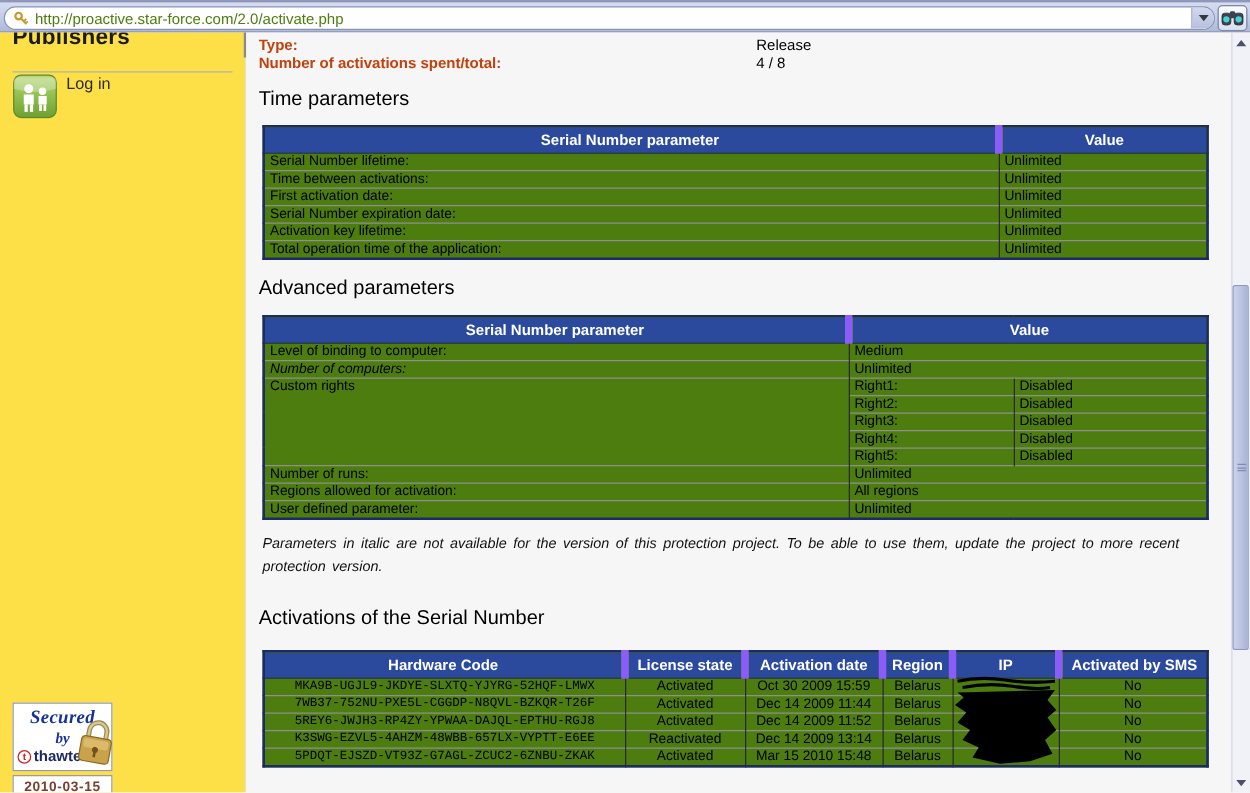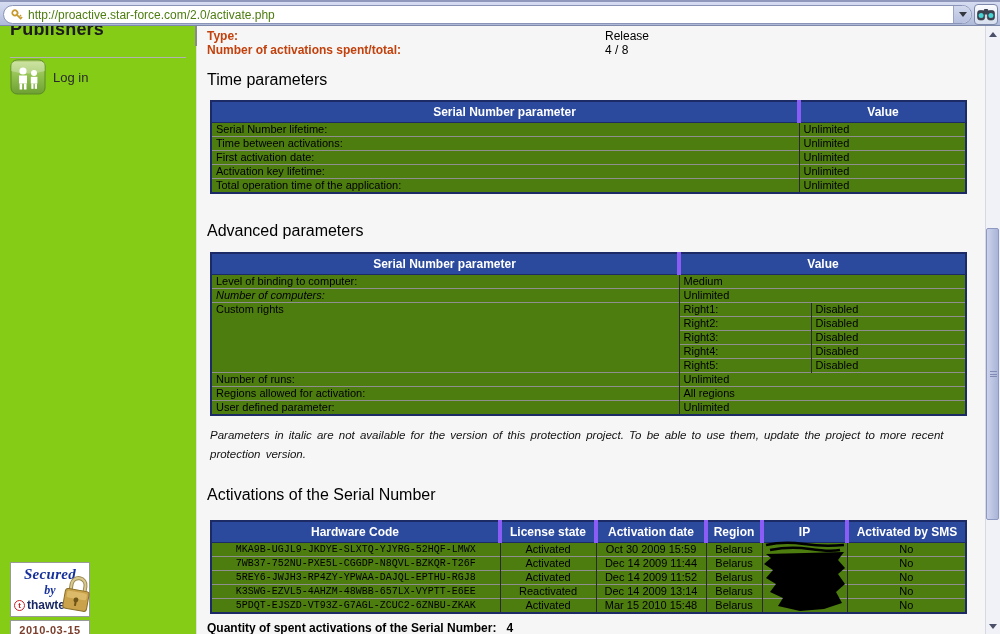--- a/index.html
+++ b/index.html
@@ -16,29 +16,29 @@
   .url-input { flex:1; border:none; outline:none; font-family:"Liberation Sans",sans-serif;
     font-size:12px; color:#4d7c0f; padding:0 4px; height:100%; background:transparent; }
   .url-drop { width:18px; height:100%; background:linear-gradient(#d2d9ee,#b6c0de);
     border-left:1px solid #9aa4c6; display:flex; align-items:center; justify-content:center; cursor:default; }
   .drop-arrow { width:0; height:0; border-left:4px solid transparent; border-right:4px solid transparent; border-top:5px solid #33383f; }
   .go-btn { position:absolute; right:2px; top:2px; width:24px; height:21px;
     background:linear-gradient(#fbfcfe,#d6deee); border:1px solid #7d88aa; border-radius:4px;
     display:flex; align-items:center; justify-content:center; }
 
   
-  .sidebar { position:absolute; left:0; top:26px; width:196px; height:608px; background:#84cc16; overflow:hidden; }
+  .sidebar { position:absolute; left:0; top:26px; width:196px; height:608px; background:#fde047; overflow:hidden; }
   .frame-divider { position:absolute; left:196px; top:26px; width:1px; height:608px; background:#e0e0e0; }
   .frame-divider-dark { position:absolute; left:195px; top:26px; width:2px; height:20px; background:#8a8a8a; }
   .main { position:absolute; left:197px; top:26px; width:788px; height:608px; background:#f6f6f6; overflow:hidden; }
 
   
   .pub-title { position:absolute; left:10px; top:-7px; font-size:18px; font-weight:bold; color:#1c1c1c; letter-spacing:0.2px; }
   .side-hr { position:absolute; left:10px; top:31px; width:176px; height:1px; background:#b2b2b2; }
-  .login-row { position:absolute; left:10px; top:33px; display:flex; align-items:center; cursor:pointer; }
+  .login-row { position:absolute; left:10px; top:33px; display:flex; align-items:flex-start; cursor:pointer; }
   .login-ico { width:36px; height:36px; }
   .login-label { margin-left:7px; font-size:13px; color:#2a2a2a; }
 
   .seal { position:absolute; left:10px; top:536px; width:80px; height:55px; background:#fff; border:1px solid #9a9a9a; }
   .seal-secured { font-family:"Liberation Serif",serif; font-style:italic; font-weight:bold; font-size:15px; color:#16319c; text-align:center; margin-top:3px; letter-spacing:0.3px; }
   .seal-by { font-family:"Liberation Serif",serif; font-style:italic; font-weight:bold; font-size:12px; color:#16319c; text-align:center; margin-top:0px; }
   .seal-brand { position:absolute; left:3px; bottom:4px; display:flex; align-items:center; font-weight:bold; font-size:12px; color:#1b2a66; }
   .thawte-reg { display:inline-flex; align-items:center; justify-content:center; width:11px; height:11px;
     border:1.5px solid #cc2027; border-radius:50%; color:#cc2027; font-size:8px; font-weight:bold; margin-right:2px; }
   .seal-lock { position:absolute; right:-6px; top:10px; }
@@ -50,21 +50,21 @@
   .info-value { position:absolute; left:408px; font-size:12px; color:#000; white-space:nowrap; }
   .section-heading { position:absolute; left:10px; font-size:16px; font-weight:normal; color:#000; }
 
   table.data-table { position:absolute; left:13px; border-collapse:collapse; table-layout:fixed; background:#4d7c0f;
     border:2px solid #1c2a66; font-size:11px; color:#000; }
   table.data-table th { background:#2b4a9e; color:#fff; font-size:12px; font-weight:bold; height:21px;
     text-align:center; border-bottom:1px solid #1c2a66; overflow:hidden; white-space:nowrap; }
   table.data-table td { height:13px; line-height:13px; padding:0 2px 0 4px; border-top:1px solid #8f8f8f;
     white-space:nowrap; overflow:hidden; }
   .vdiv { border-left:1px solid #2a2a2a; }
-  th.vdiv { border-left:4px solid #8b5cf6; }
+  th.vdiv { border-left:6px solid #8b5cf6; }
   .italic { font-style:italic; }
   td.rowspan-top { vertical-align:top; }
 
   table.act-table td { text-align:center; padding:0;margin-top:12px; }
   td.hw { font-family:"Liberation Mono", monospace; font-size:10px; letter-spacing:0; }
 
   .note { position:absolute; left:13px; width:742px; font-size:11.5px; font-style:italic; color:#111; line-height:1.65; word-spacing:2px; }
   .footer-line { position:absolute; left:10px; font-size:12px; font-weight:bold; color:#000; }
   .footer-line .qty { margin-left:10px; }
 
@@ -188,20 +188,24 @@
         </tr>
       <tr>
           <td>Time between activations:</td>
           <td class="vdiv">Unlimited</td>
         </tr>
       <tr>
           <td>First activation date:</td>
           <td class="vdiv">Unlimited</td>
         </tr>
       <tr>
+          <td>Serial Number expiration date:</td>
+          <td class="vdiv">Unlimited</td>
+        </tr>
+      <tr>
           <td>Activation key lifetime:</td>
           <td class="vdiv">Unlimited</td>
         </tr>
       <tr>
           <td>Total operation time of the application:</td>
           <td class="vdiv">Unlimited</td>
         </tr>
     </tbody>
   </table>
 
@@ -329,23 +333,20 @@
         <td class="vdiv">No</td>
       </tr>
     </tbody>
   </table>
 
   <svg class="redaction" viewBox="0 0 88 74">
     <path stroke="#000" stroke-width="2.6" fill="none" d="M6 5 Q24 1 44 4 T84 5 M10 10 Q30 6 50 9 T80 10"></path>
     <path fill="#000" d="M6 14 L84 12 L78 20 L85 28 L78 34 L85 44 L76 52 L82 63 L64 69 L40 71 L18 66 L23 58 L10 52 L16 44 L6 38 L13 30 L4 24 L11 18 Z"></path>
   </svg>
 
-  <div class="footer-line" style="top:595px">
-    <span>Quantity of spent activations of the Serial Number:</span><span class="qty">4</span>
-  </div>
 </div>
 
 <div class="scrollbar">
   <div class="sb-btn sb-up">
     <div class="tri-up"></div>
   </div>
   <div class="sb-thumb">
     <div class="sb-grip"></div>
   </div>
   <div class="sb-btn sb-down">

